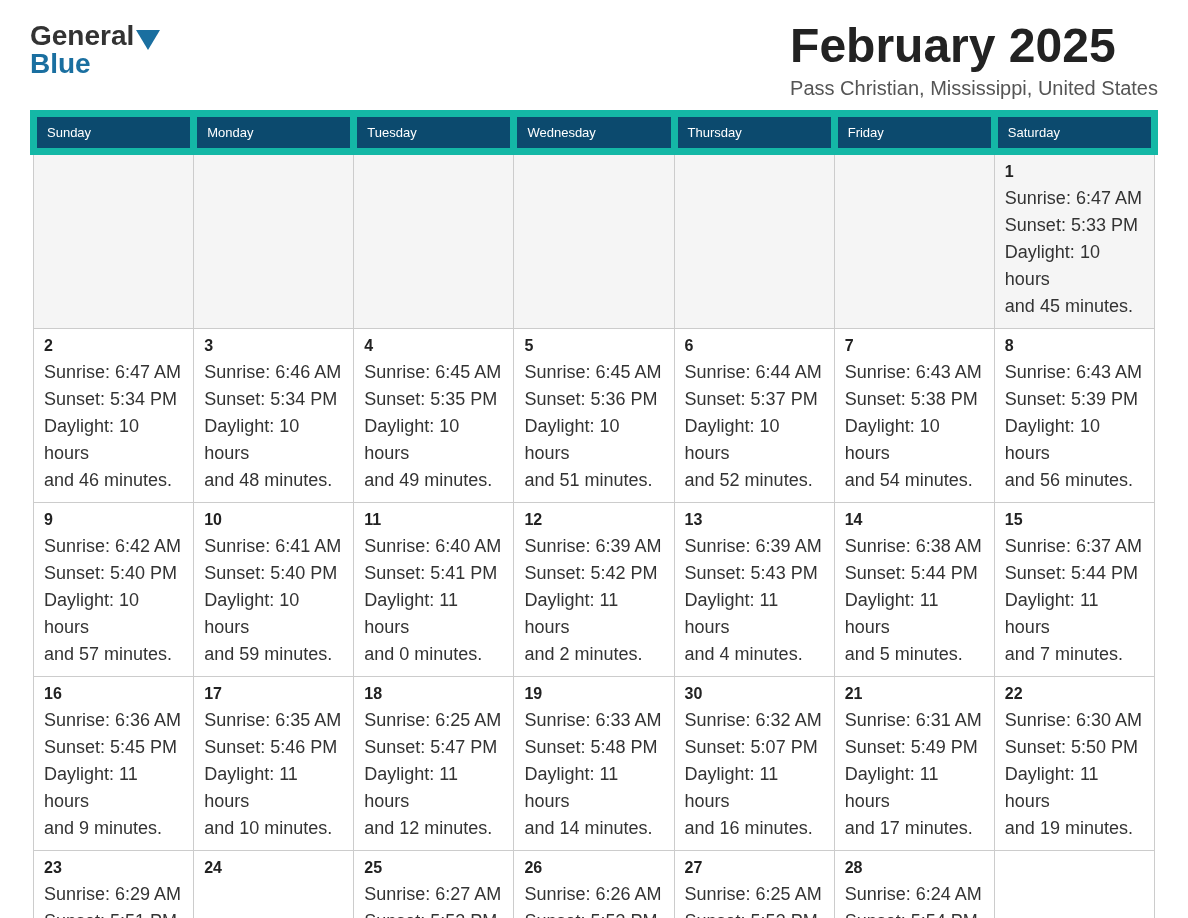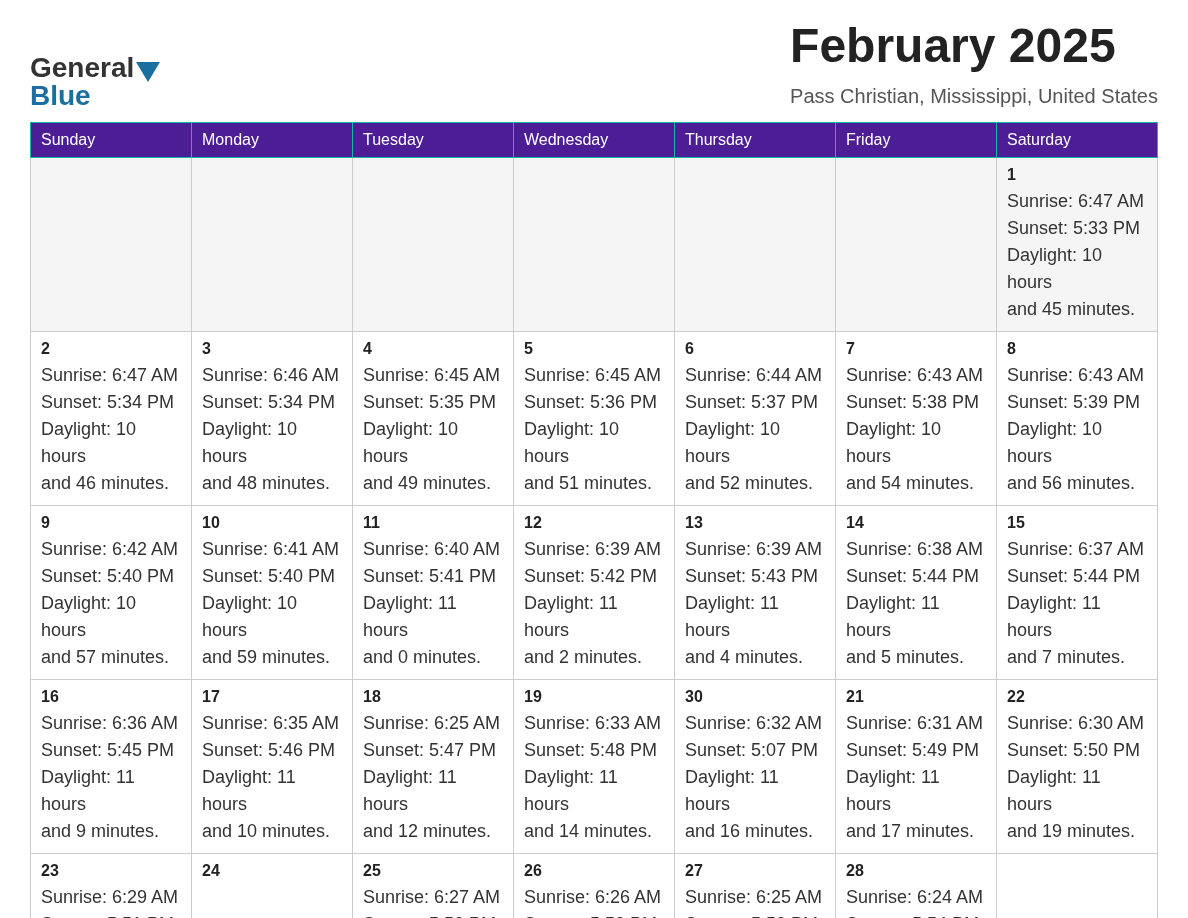--- a/index.html
+++ b/index.html
@@ -13,21 +13,20 @@
     .header {
       display: flex;
       justify-content: space-between;
       align-items: flex-start;
       margin-bottom: 10px;
     }
     .logo {
       display: flex;
       flex-direction: column;
       align-items: flex-start;
-      margin-top: 32px;
     }
     .logo-text {
       font-size: 28px;
       font-weight: bold;
       color: #333;
       display: flex;
       align-items: center;
     }
     .logo-general { color: #333; }
     .logo-triangle {
@@ -47,35 +46,35 @@
     }
     .month-title {
       font-size: 48px;
       font-weight: bold;
       color: #222;
       line-height: 1.1;
     }
     .location {
       font-size: 20px;
       color: #555;
-      margin-top: 12px;
+      margin-top: 4px;
     }
     .calendar {
       width: 100%;
       border-collapse: collapse;
       margin-top: 8px;
     }
     .calendar th {
-      background-color: #4c1d95;
+      background-color: #0c4a6e;
       color: #fff;
-      font-size: 16px;
+      font-size: 13px;
       font-weight: normal;
       padding: 8px 10px;
       text-align: left;
-      border: 1px solid #14b8a6;
+      border: 7px solid #14b8a6;
     }
     .calendar td {
       vertical-align: top;
       padding: 8px 10px;
       border: 1px solid #ccc;
       width: 14.28%;
       font-size: 13px;
       color: #333;
       min-height: 110px;
       height: 110px;

